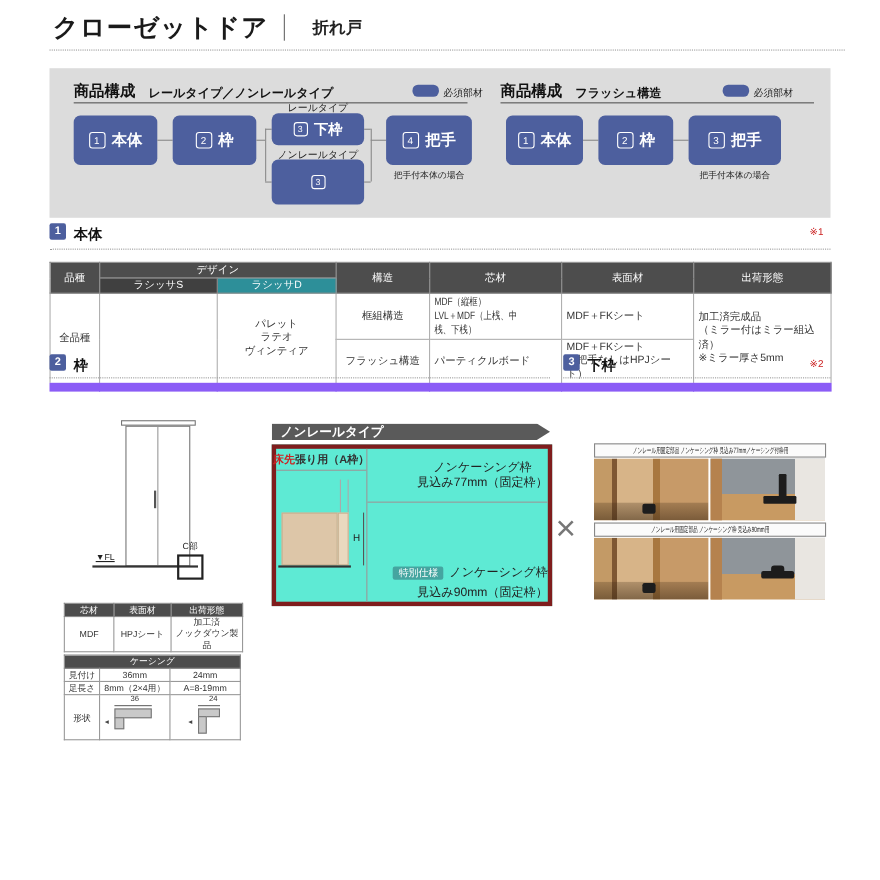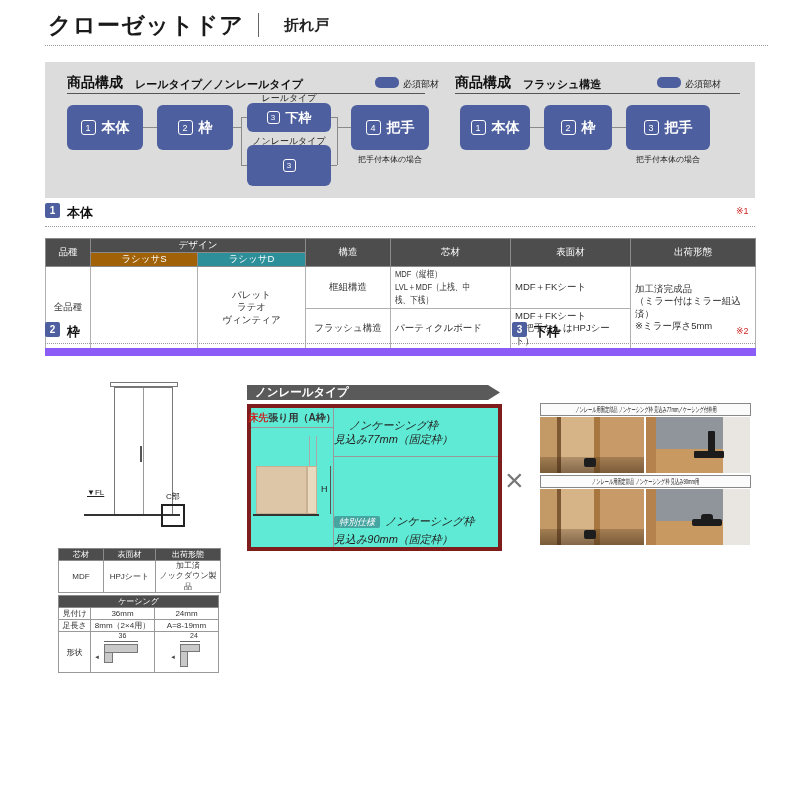--- a/index.html
+++ b/index.html
@@ -41,21 +41,21 @@
   .sec-badge {
     width:15px; height:15px; background:#4d5f9e; color:#fff; border-radius:2px;
     display:flex; align-items:center; justify-content:center; font-size:10px; font-weight:bold;
   }
   .sec-title { font-size:13px; font-weight:bold; color:#111; }
   .sec-ref { font-size:9px; color:#cc2222; }
 
   
   table.main { border-collapse:collapse; table-layout:fixed; width:710px; font-size:9.5px; }
   table.main th { background:#4d4d4d; color:#fff; font-weight:normal; border:1px solid #8a8a8a; height:13px; padding:0 2px; }
-  table.main th.sub-s { background:#a16207; }
+  table.main th.sub-s { background:#404040; }
   table.main th.sub-d { background:#2d8f99; }
   table.main td { border:1px solid #b0b0b0; background:#fff; padding:1px 4px; height:25px; vertical-align:middle; }
   table.main { border-bottom:8px solid #8b5cf6; }
   .pre { white-space:pre-line; line-height:1.3; }
   .ctr { text-align:center; }
   .condense { display:inline-block; transform:scaleX(0.8); transform-origin:0 50%; white-space:pre-line; }
 
   
   .door-wrap { width:200px; height:160px; }
   .door-head { position:absolute; border:1px solid #777; }
@@ -70,21 +70,21 @@
   
   .banner {
     background:#5a5a5a; color:#fff; font-size:11.5px; font-weight:bold;
     display:flex; align-items:center; padding-left:8px;
     clip-path:polygon(0 0, calc(100% - 12px) 0, 100% 50%, calc(100% - 12px) 100%, 0 100%);
   }
   .nr-table { border:4px solid #7f1d1d; background:#5eead4; }
   .nr-left { position:absolute; left:0; top:0; width:83px; height:100%; border-right:1px solid #999; }
   .nr-left-head { height:20px; border-bottom:1px solid #999; display:flex; align-items:center; justify-content:center; font-size:10px; font-weight:bold; white-space:nowrap; }
   .nr-left-head .red { color:#cc2222; }
-  .nr-row { position:absolute; left:83px; right:0; display:flex; flex-direction:column; align-items:flex-start; justify-content:center; font-size:11px; color:#222; text-align:center; line-height:1.6;font-style:italic; }
+  .nr-row { position:absolute; left:83px; right:0; display:flex; flex-direction:column; align-items:flex-end; justify-content:center; font-size:11px; color:#222; text-align:center; line-height:1.6; }
   .nr-row .pre { white-space:pre-line; }
   .spec-badge { background:#45a5a0; color:#fff; font-size:9px; padding:1px 5px; border-radius:2px; margin-right:5px; }
   .tan-block { position:absolute; background:#ddc6a8; border:1px solid #c9b090; }
   .tan-strip { position:absolute; background:#e9d9bf; border:1px solid #c9b090; }
   .thin-v { position:absolute; background:#aaa; width:1px; }
   .dim-v { position:absolute; background:#555; width:1px; }
   .h-label { position:absolute; font-size:9px; color:#222; }
   .cross-mark { font-size:32px; color:#777; font-weight:normal; }
 
   
@@ -260,21 +260,21 @@
   <div class="abs sec-badge" style="left:512px; top:322px;" data-name="section3-badge">3</div>
   <div class="abs sec-title" style="left:534px; top:323px;" data-name="section3-title">下枠</div>
   <div class="abs sec-ref" style="left:736px; top:326px;" data-name="section3-ref">※2</div>
   <div class="abs dotted" style="left:512px; top:343px; width:243px;" data-name="section3-divider"></div>
 
   <div class="abs door-wrap" style="left:84px; top:380px;" data-name="door-elevation-diagram">
     <div class="door-head" style="left:26px; top:2px; width:68px; height:5px;" data-name="door-lintel"></div>
     <div class="door-frame" style="left:30px; top:7px; width:59px; height:128px;" data-name="door-outline"></div>
     <div class="door-mid" style="left:59px; top:8px; width:1px; height:126px;" data-name="door-fold-line"></div>
     <div class="door-handle" style="left:56px; top:66px; width:2px; height:16px;" data-name="door-handle-mark"></div>
-    <div class="fl-label" data-name="floor-level-label" style="left:3px; top:108px;text-decoration:underline;">▼FL</div>
+    <div class="fl-label" data-name="floor-level-label" style="left:3px; top:122px;text-decoration:underline;">▼FL</div>
     <div class="floor-line" style="left:0px; top:134px; width:96px; height:2px;" data-name="floor-line"></div>
     <div class="c-label" style="left:82px; top:111px;" data-name="c-detail-label">C部</div>
     <div class="c-box" style="left:77px; top:124px; width:24px; height:23px;" data-name="c-detail-box"></div>
   </div>
 
   <div class="abs banner" style="left:247px; top:385px; width:253px; height:15px;" data-name="nonrail-banner">ノンレールタイプ</div>
 
   <div class="abs nr-table" style="left:247px; top:404px; width:255px; height:147px;" data-name="nonrail-frame-table">
     <div class="nr-left" data-name="nonrail-left-column">
       <div class="nr-left-head" data-name="floor-first-header">

